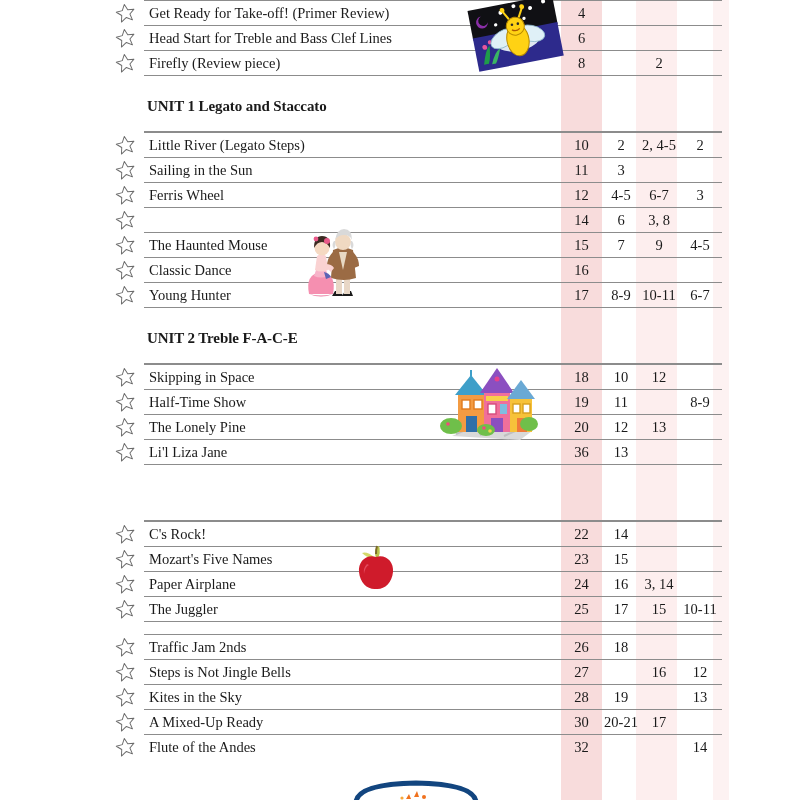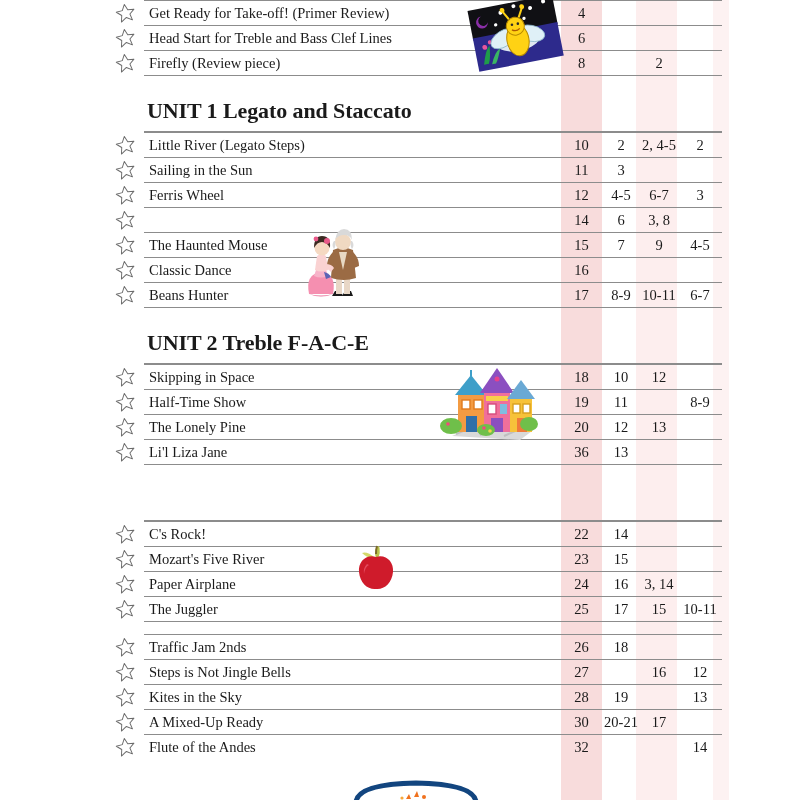--- a/index.html
+++ b/index.html
@@ -86,21 +86,21 @@
 
   
   .unit {
     position: relative;
     height: 44px;
   }
   .unit .heading {
     position: absolute;
     left: 131px;
     top: 10px;
-    font-size: 22px;
+    font-size: 15px;
     font-weight: bold;
     letter-spacing: -0.1px;
     white-space: nowrap;
   }
   .unit .rule {
     position: absolute;
     left: 128px;
     width: 578px;
     bottom: 0;
     height: 1px;
@@ -358,21 +358,21 @@
         <div class="cell c-page">16</div>
         <div class="cell c-1"></div>
         <div class="cell c-2"></div>
         <div class="cell c-3"></div>
       </div>
       <div class="row">
         <div class="rule"></div>
         <div class="star"><svg width="21" height="21" viewBox="0 0 24 24">
             <use href="#star-outline"></use>
           </svg></div>
-        <div class="title">Beans Hunter</div>
+        <div class="title">Young Hunter</div>
         <div class="cell c-page">17</div>
         <div class="cell c-1">8-9</div>
         <div class="cell c-2">10-11</div>
         <div class="cell c-3">6-7</div>
       </div>
       <div class="spacer-rule">
         <div class="rule"></div>
       </div>
       <div class="unit">
         <div class="heading">UNIT 2 Treble F-A-C-E</div>
@@ -437,21 +437,21 @@
         <div class="cell c-page">22</div>
         <div class="cell c-1">14</div>
         <div class="cell c-2"></div>
         <div class="cell c-3"></div>
       </div>
       <div class="row">
         <div class="rule"></div>
         <div class="star"><svg width="21" height="21" viewBox="0 0 24 24">
             <use href="#star-outline"></use>
           </svg></div>
-        <div class="title">Mozart's Five River</div>
+        <div class="title">Mozart's Five Names</div>
         <div class="cell c-page">23</div>
         <div class="cell c-1">15</div>
         <div class="cell c-2"></div>
         <div class="cell c-3"></div>
       </div>
       <div class="row">
         <div class="rule"></div>
         <div class="star"><svg width="21" height="21" viewBox="0 0 24 24">
             <use href="#star-outline"></use>
           </svg></div>

